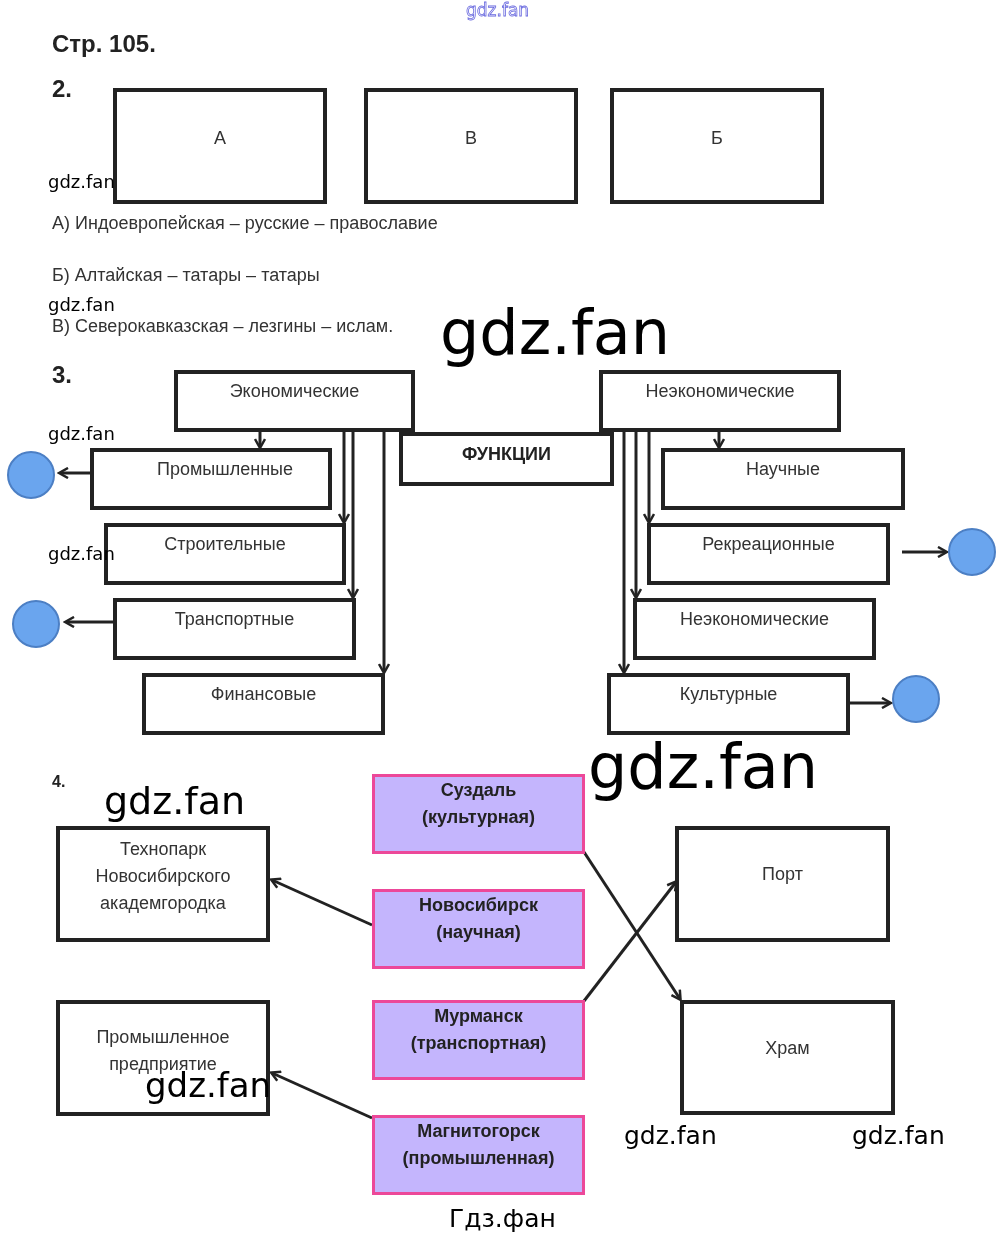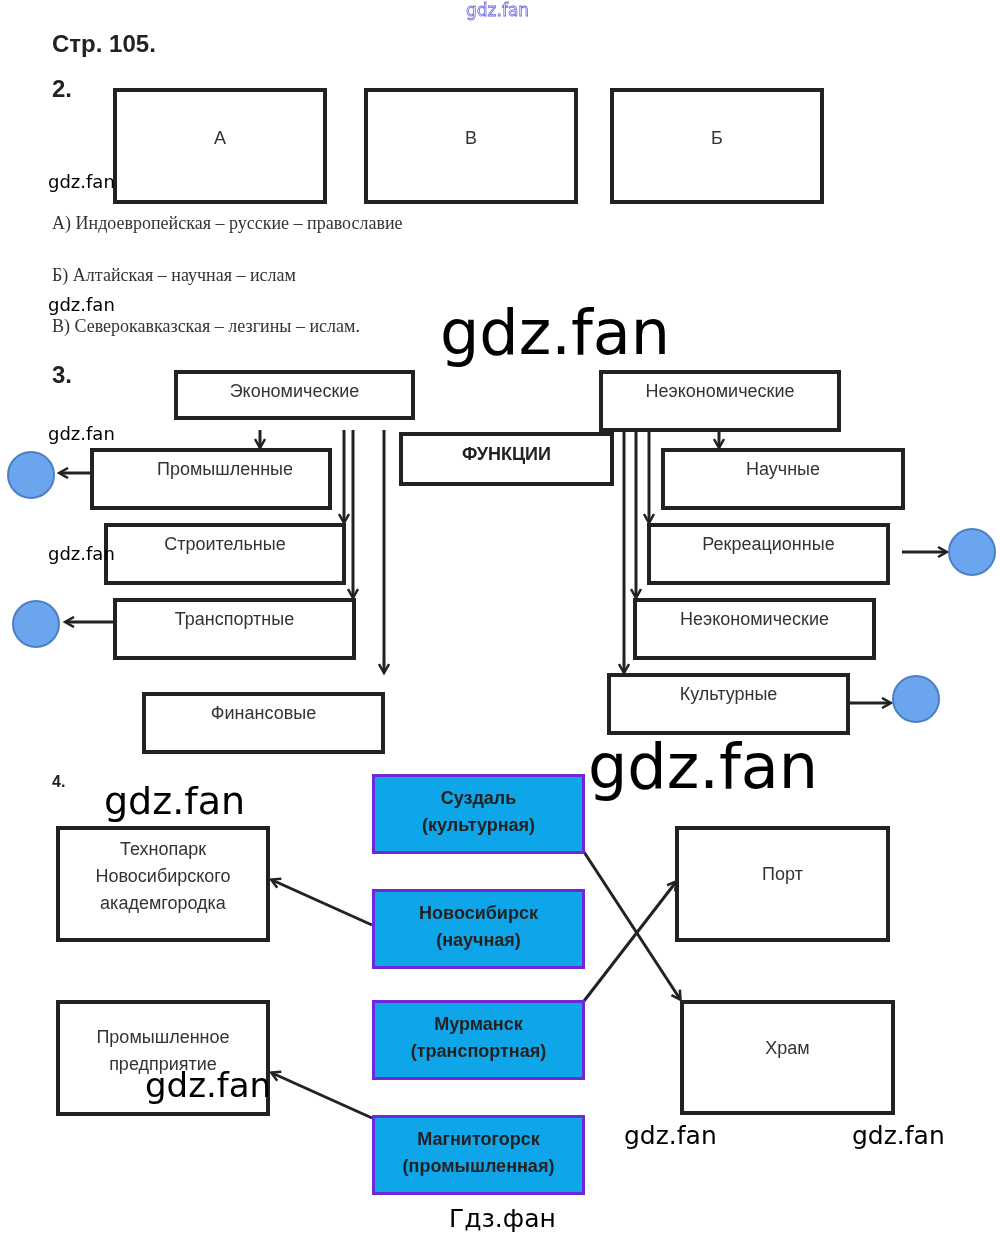--- a/index.html
+++ b/index.html
@@ -1,24 +1,24 @@
 <!DOCTYPE html>
 <html><head>
 <meta charset="utf-8">
 <style>
   html, body { margin: 0; padding: 0; background: #ffffff; }
   body { width: 1000px; height: 1237px; position: relative; overflow: hidden;
          font-family: "Liberation Sans", sans-serif; color: #333; }
   .box { position: absolute; border: 4px solid #222; box-sizing: border-box; background: #fff; }
   .box-label { position: absolute; left: 0; right: 0; text-align: center; font-size: 18px; color: #333; }
-  .bluebox { position: absolute; border: 3px solid #6d28d9; box-sizing: border-box; background: #0ea5e9;
+  .bluebox { position: absolute; border: 3px solid #ec4899; box-sizing: border-box; background: #c4b5fd;
              text-align: center; font-weight: bold; font-size: 18px; color: #222; line-height: 27px;
-             padding-top: 8px; }
+             }
   .heading { position: absolute; font-weight: bold; font-size: 24px; color: #222; }
-  .answer { position: absolute; font-size: 18px; color: #333; font-family: Liberation Serif, serif; }
+  .answer { position: absolute; font-size: 18px; color: #333; }
   .wm-small { position: absolute; font-family: "DejaVu Sans", sans-serif; font-size: 18px; color: #000; }
   .wm-big { position: absolute; font-family: "DejaVu Sans", sans-serif; font-size: 62px; color: #000; line-height: 1; }
   .wm-mid { position: absolute; font-family: "DejaVu Sans", sans-serif; font-size: 38px; color: #000; line-height: 1; }
   .wm-link { position: absolute; font-family: "DejaVu Sans", sans-serif; font-size: 17px; color: #fff;
              -webkit-text-stroke: 0.8px #6a6adf; }
   .circle { position: absolute; width: 48px; height: 48px; border-radius: 50%; background: #6aa5ee;
             border: 2px solid #4c7fc4; box-sizing: border-box; }
   svg.lines { position: absolute; left: 0; top: 0; }
   .multi { line-height: 27px; }
 </style>
@@ -62,44 +62,44 @@
 <div class="box" style="left:113px; top:88px; width:214px; height:116px;">
   <div class="box-label" style="top:36px;">А</div>
 </div>
 <div class="box" style="left:364px; top:88px; width:214px; height:116px;">
   <div class="box-label" style="top:36px;">В</div>
 </div>
 <div class="box" style="left:610px; top:88px; width:214px; height:116px;">
   <div class="box-label" style="top:36px;">Б</div>
 </div>
 <div class="answer" style="left:52px; top:213px;">А) Индоевропейская – русские – православие</div>
-<div class="answer" style="left:52px; top:265px;">Б) Алтайская – научная – ислам</div>
+<div class="answer" style="left:52px; top:265px;">Б) Алтайская – татары – татары</div>
 <div class="answer" style="left:52px; top:316px;">В) Северокавказская – лезгины – ислам.</div>
 
 <div class="heading" style="left:52px; top:361px;">3.</div>
-<div class="box" style="left:174px; top:370px; width:241px; height:50px;">
+<div class="box" style="left:174px; top:370px; width:241px; height:62px;">
   <div class="box-label" style="top:7px;">Экономические</div>
 </div>
 <div class="box" style="left:599px; top:370px; width:242px; height:62px;">
   <div class="box-label" style="top:7px;">Неэкономические</div>
 </div>
 <div class="box" style="left:399px; top:432px; width:215px; height:54px;">
   <div class="box-label" style="top:8px; font-weight:bold; color:#222;">ФУНКЦИИ</div>
 </div>
 
 <div class="box" style="left:90px; top:448px; width:242px; height:62px;">
   <div class="box-label" style="top:7px;padding-left:28px;">Промышленные</div>
 </div>
 <div class="box" style="left:104px; top:523px; width:242px; height:62px;">
   <div class="box-label" style="top:7px;">Строительные</div>
 </div>
 <div class="box" style="left:113px; top:598px; width:243px; height:62px;">
   <div class="box-label" style="top:7px;">Транспортные</div>
 </div>
-<div class="box" style="left:142px; top:673px; width:243px; height:62px;margin-top:19px;">
+<div class="box" style="left:142px; top:673px; width:243px; height:62px;">
   <div class="box-label" style="top:7px;">Финансовые</div>
 </div>
 
 <div class="box" style="left:661px; top:448px; width:244px; height:62px;">
   <div class="box-label" style="top:7px;">Научные</div>
 </div>
 <div class="box" style="left:647px; top:523px; width:243px; height:62px;">
   <div class="box-label" style="top:7px;">Рекреационные</div>
 </div>
 <div class="box" style="left:633px; top:598px; width:243px; height:62px;">

